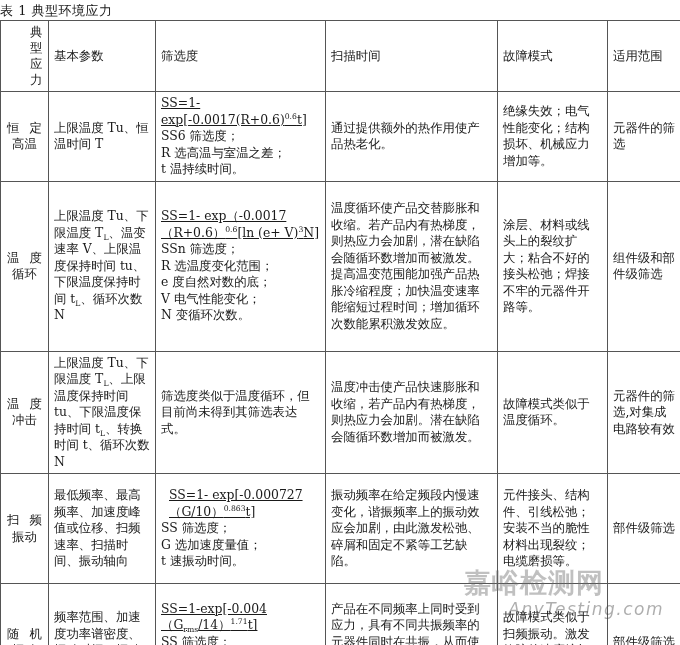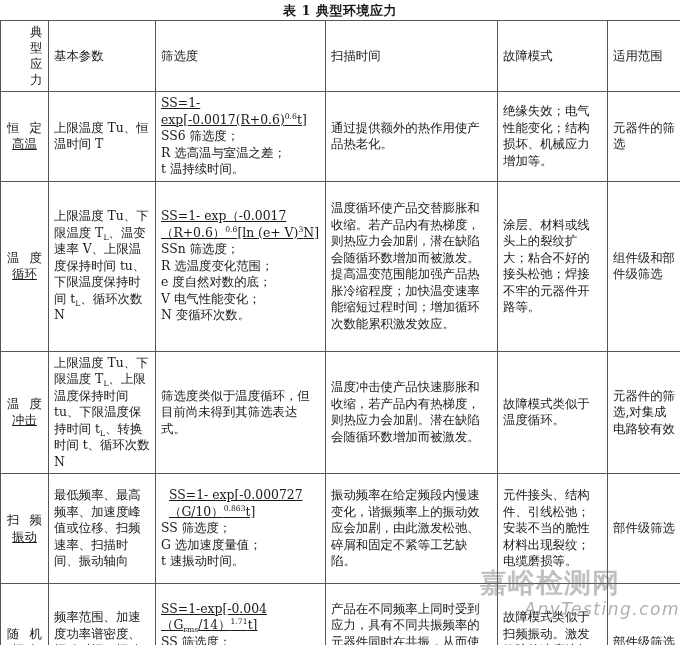--- a/index.html
+++ b/index.html
@@ -15,23 +15,23 @@
     position: relative;
     overflow: hidden;
   }
   .page {
     width: 680px;
     height: 645px;
     position: relative;
     box-sizing: border-box;
   }
   .table-caption {
-    text-align: center;
+    text-align: left;
     font-size: 13px;
-    font-weight: bold;
+    font-weight: normal;
     letter-spacing: 0.5px;
     padding: 3px 0 4px 0;
     height: 20px;
     box-sizing: border-box;
     line-height: 15px;
   }
   table.stress-table {
     border-collapse: collapse;
     width: 680px;
     table-layout: fixed;
@@ -72,21 +72,20 @@
   }
   .stress-name .ln1 {
     display: block;
     text-align: justify;
     text-align-last: justify;
     padding: 0 1px;
   }
   .stress-name .ln2 {
     display: block;
     text-align: center;
-    text-decoration: underline;
   }
   .cell-just {
     text-align: justify;
     text-align-last: left;
   }
   .cell-center {
     text-align: center;
   }
   .cell-just-full {
     text-align: justify;
@@ -108,21 +107,21 @@
   .formula {
     font-family: "DejaVu Serif", "Liberation Serif", serif;
     text-decoration: underline;
   }
   .r-scan .formula-block {
     text-align: left;
     margin-left: 8px;
   }
   .watermark {
     position: absolute;
-    right: 0;
+    right: 16px;
     bottom: 4px;
     width: 200px;
     height: 74px;
     pointer-events: none;
     opacity: 0.42;
   }
   .wm-cn {
     font-family: "DejaVu Sans", "Liberation Sans", sans-serif;
     font-size: 27px;
     font-weight: bold;

